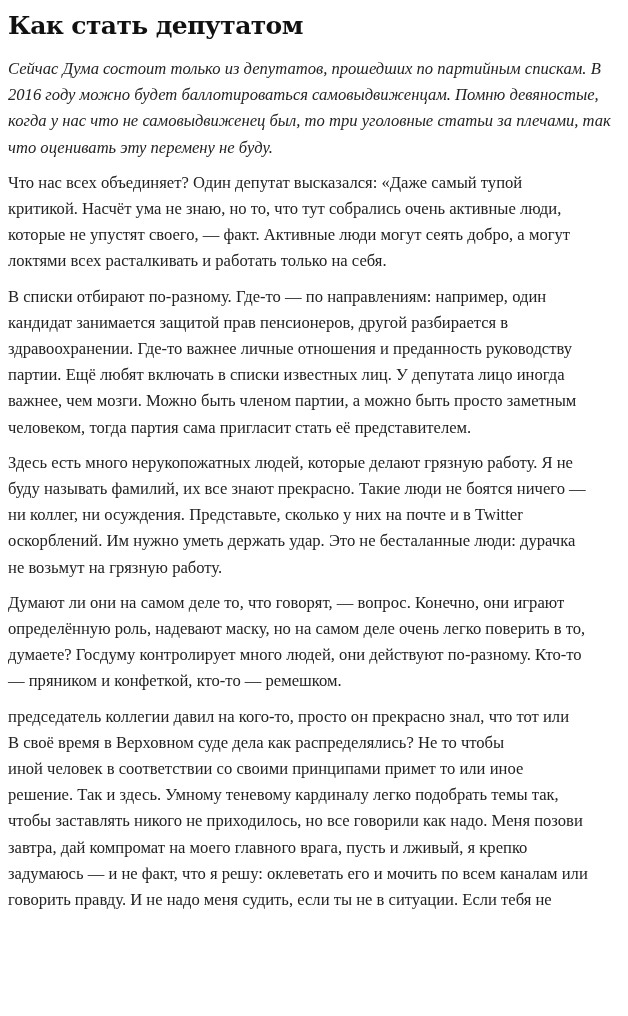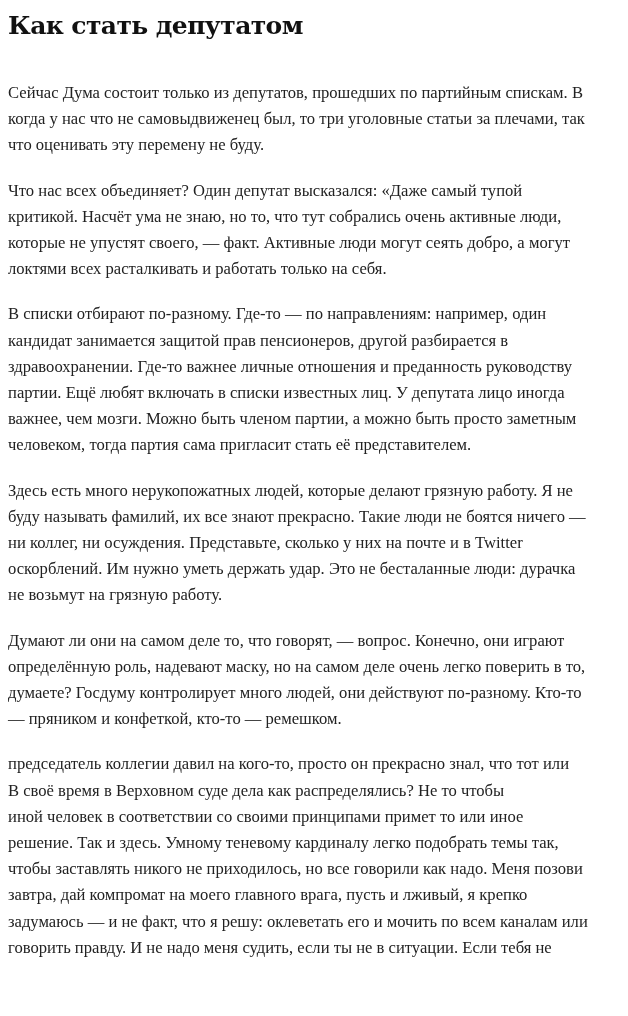--- a/index.html
+++ b/index.html
@@ -32,31 +32,32 @@
       font-size: 16.6px;
       line-height: 26.2px;
       margin: 0;
       color: #222222;
       white-space: nowrap;
       letter-spacing: 0px;
     }
     .para .line {
       display: block;
     }
-    .p0 { margin-top: 38px; }
-    .gap { margin-top: 19px; }
+    .p0 { margin-top: 14px; font-style: italic; }
+    .gap { margin-top: 9px; }
   </style>
 </head>
 <body>
 
 <div class="article">
   <h1 class="title">Как стать депутатом</h1>
 
   <p class="para p0">
     <span class="line">Сейчас Дума состоит только из депутатов, прошедших по партийным спискам. В</span>
+    <span class="line">2016 году можно будет баллотироваться самовыдвиженцам. Помню девяностые,</span>
     <span class="line">когда у нас что не самовыдвиженец был, то три уголовные статьи за плечами, так</span>
     <span class="line">что оценивать эту перемену не буду.</span>
   </p>
 
   <p class="para gap">
     <span class="line">Что нас всех объединяет? Один депутат высказался: «Даже самый тупой</span>
     <span class="line">критикой. Насчёт ума не знаю, но то, что тут собрались очень активные люди,</span>
     <span class="line">которые не упустят своего, — факт. Активные люди могут сеять добро, а могут</span>
     <span class="line">локтями всех расталкивать и работать только на себя.</span>
   </p>

